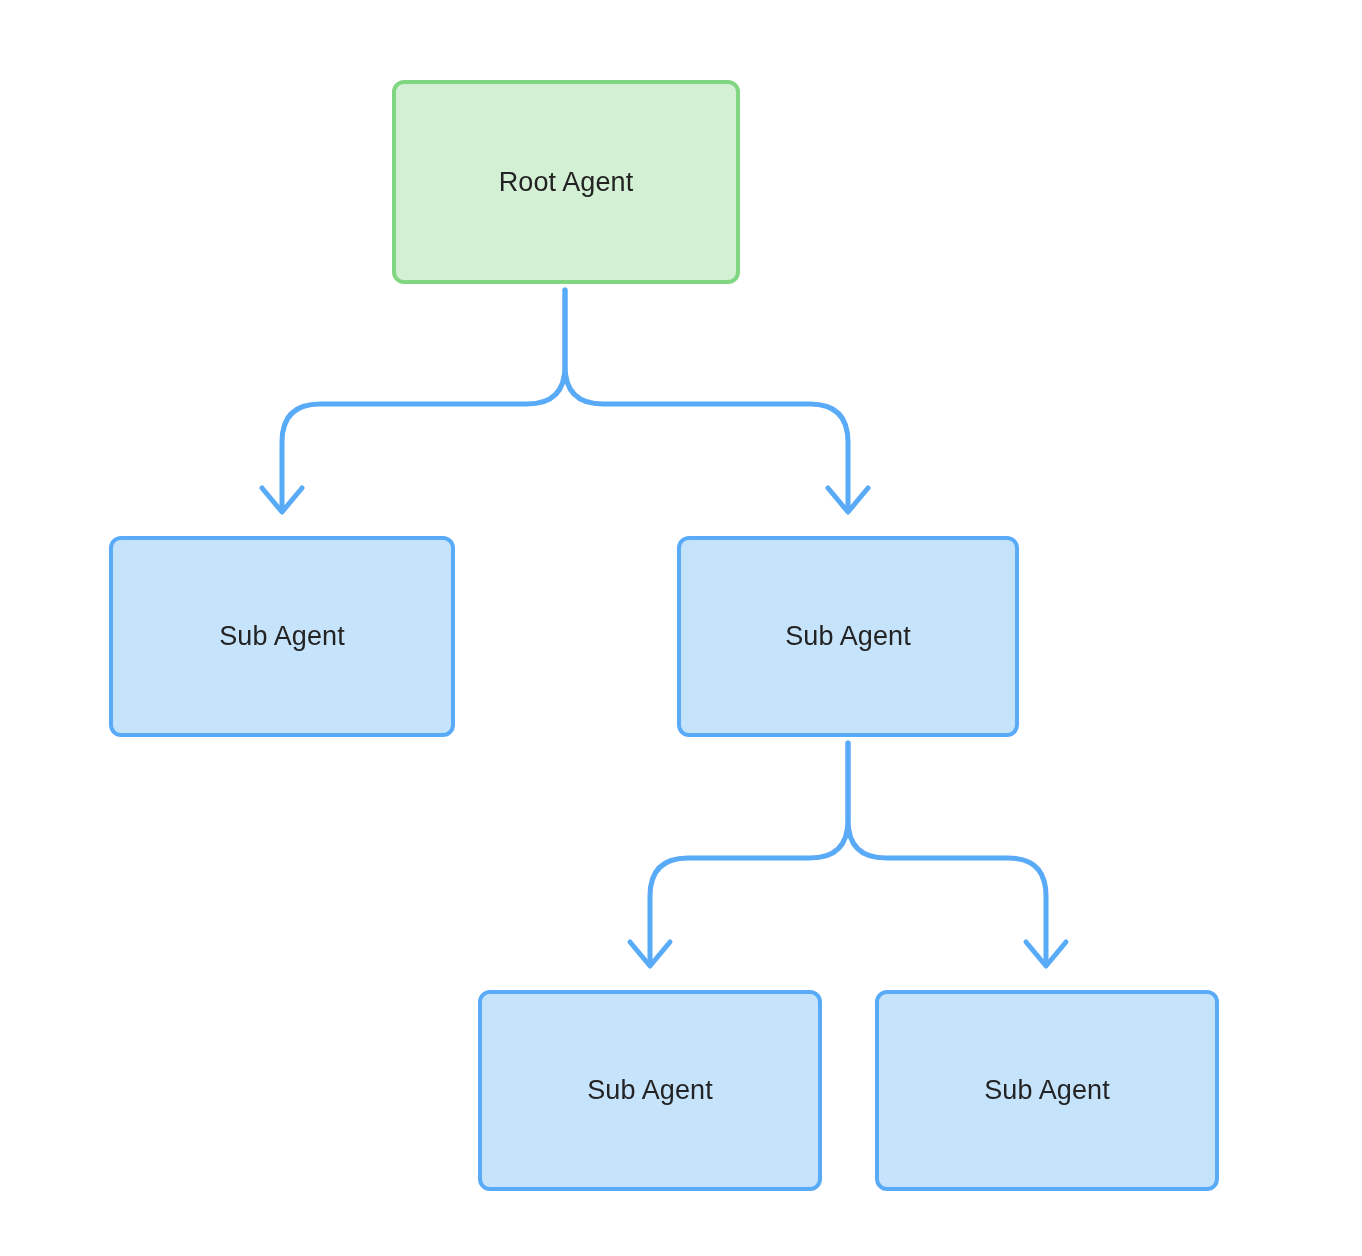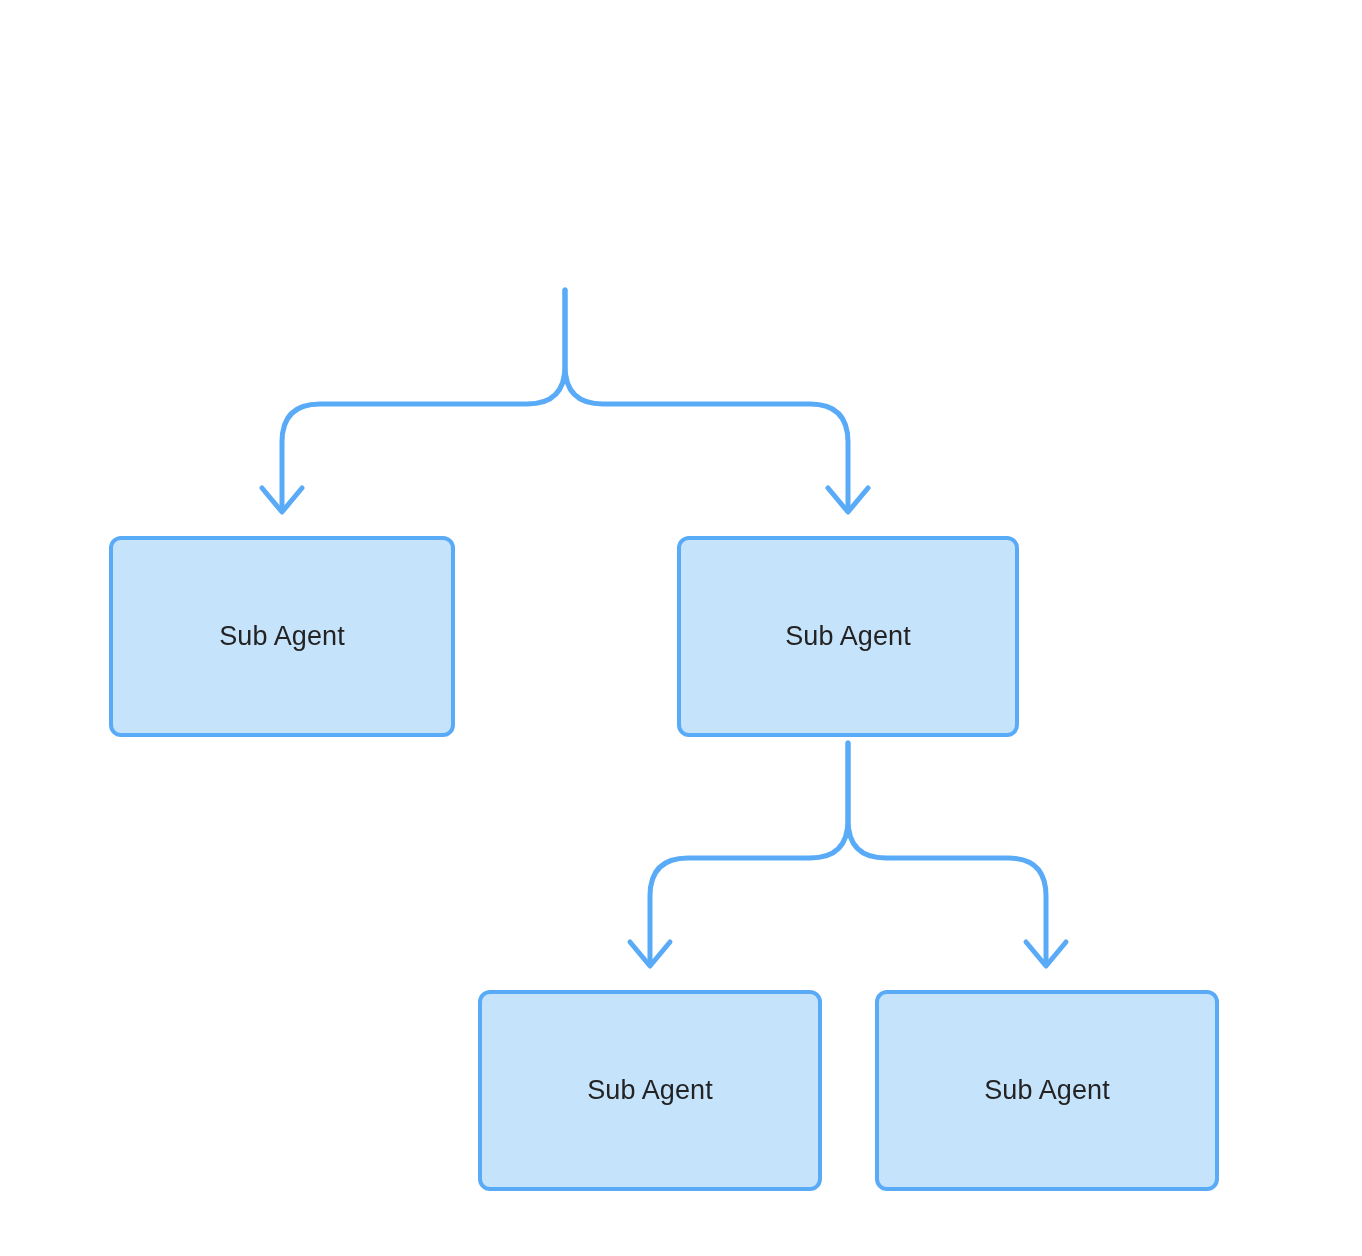--- a/index.html
+++ b/index.html
@@ -65,20 +65,23 @@
         <path d="M 262 488 L 282 512 L 302 488" fill="none" stroke="#5aabf7" stroke-width="5" stroke-linecap="round" stroke-linejoin="round"></path>
         <path d="M 565 290 L 565 366 Q 565 404 603 404 L 810 404 Q 848 404 848 442 L 848 508" fill="none" stroke="#5aabf7" stroke-width="5" stroke-linecap="round" stroke-linejoin="round"></path>
         <path d="M 828 488 L 848 512 L 868 488" fill="none" stroke="#5aabf7" stroke-width="5" stroke-linecap="round" stroke-linejoin="round"></path>
         <path d="M 848 743 L 848 820 Q 848 858 810 858 L 688 858 Q 650 858 650 896 L 650 962" fill="none" stroke="#5aabf7" stroke-width="5" stroke-linecap="round" stroke-linejoin="round"></path>
         <path d="M 630 942 L 650 966 L 670 942" fill="none" stroke="#5aabf7" stroke-width="5" stroke-linecap="round" stroke-linejoin="round"></path>
         <path d="M 848 743 L 848 820 Q 848 858 886 858 L 1008 858 Q 1046 858 1046 896 L 1046 962" fill="none" stroke="#5aabf7" stroke-width="5" stroke-linecap="round" stroke-linejoin="round"></path>
         <path d="M 1026 942 L 1046 966 L 1066 942" fill="none" stroke="#5aabf7" stroke-width="5" stroke-linecap="round" stroke-linejoin="round"></path>
       </g>
   </svg>
 
+  <div class="node node-root" style="left: 392px; top: 80px; width: 348px; height: 204px; background: rgb(212, 240, 212); border-color: rgb(129, 214, 129);">
+    <span class="node-label">Root Agent</span>
+  </div>
 
   <div class="node node-sub" style="left: 109px; top: 536px; width: 346px; height: 201px; background: rgb(198, 227, 252); border-color: rgb(90, 171, 247);">
     <span class="node-label">Sub Agent</span>
   </div>
 
   <div class="node node-sub" style="left: 677px; top: 536px; width: 342px; height: 201px; background: rgb(198, 227, 252); border-color: rgb(90, 171, 247);">
     <span class="node-label">Sub Agent</span>
   </div>
 
   <div class="node node-sub" style="left: 478px; top: 990px; width: 344px; height: 201px; background: rgb(198, 227, 252); border-color: rgb(90, 171, 247);">

